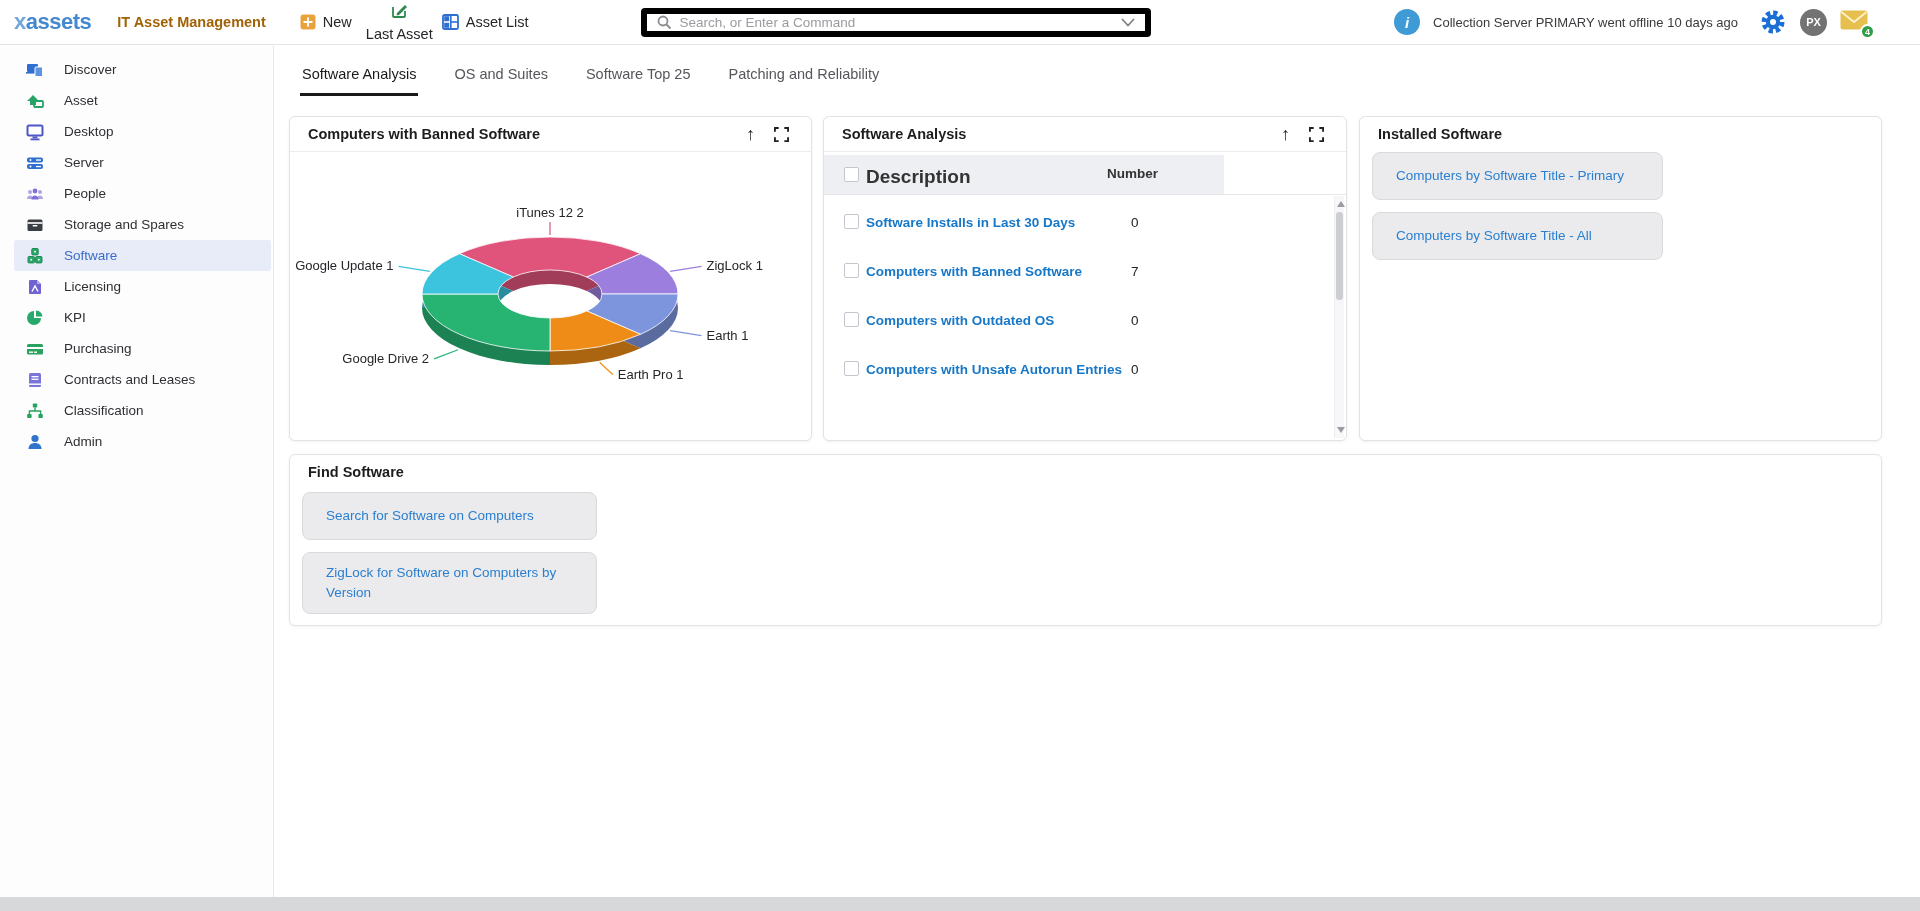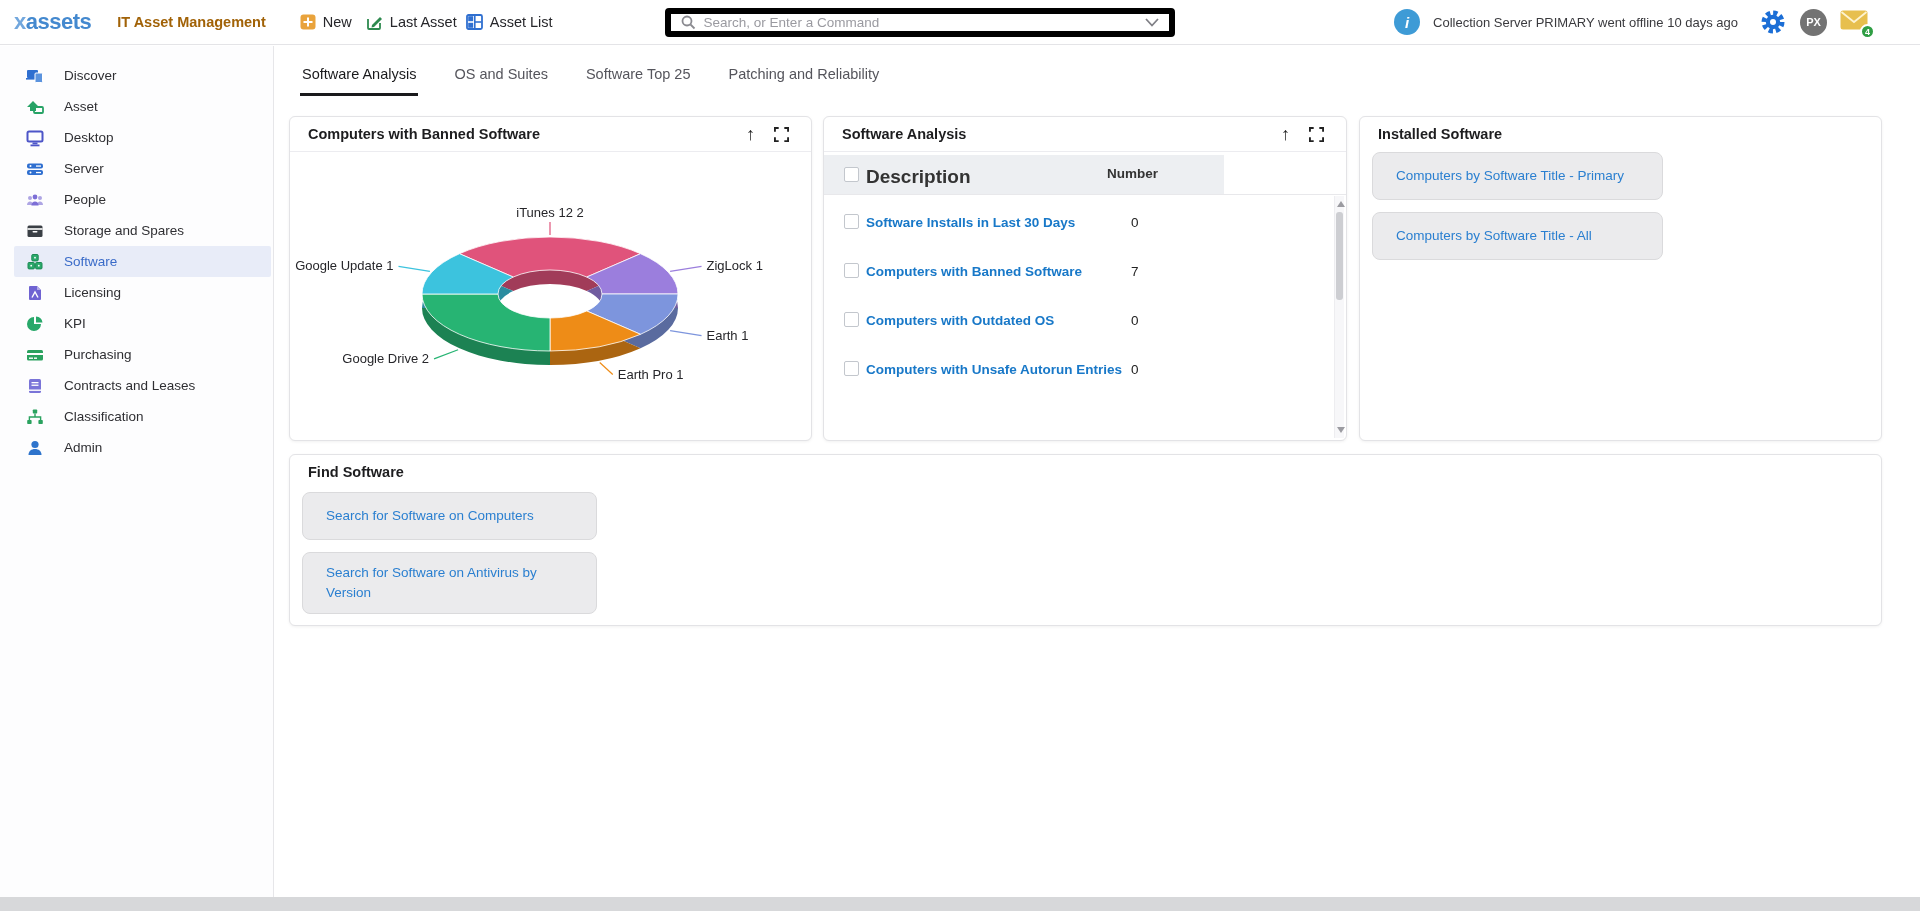--- a/index.html
+++ b/index.html
@@ -8,21 +8,21 @@
   .app { position:absolute; left:0; top:0; width:1920px; height:897px; background:#fff; }
 
   
   .header { position:absolute; left:0; top:0; width:1920px; height:45px; background:#fff;
     border-bottom:1px solid #e4e4e7; display:flex; align-items:center; z-index:5; }
   .logo { margin-left:14px; font-size:22px; font-weight:600; letter-spacing:-0.5px; }
   .logo .lx { color:#72a7dd; } .logo .lrest { color:#4489cf; }
   .app-title { margin-left:26px; font-size:14.5px; font-weight:700; color:#a16207; }
   .hact { display:flex; align-items:center; gap:7px; cursor:pointer; }
   .hact span.lbl { font-size:14.5px; color:#26262a; }
-  .hact.new { margin-left:34px; } .hact.last { margin-left:14px; } .hact.list { margin-left:9px; }
+  .hact.new { margin-left:34px; } .hact.last { margin-left:14px;flex-direction:column; } .hact.list { margin-left:9px; }
   .searchbox { margin-left:112px; width:510px; height:29px; border:6px solid #000000; border-radius:4px;
     display:flex; align-items:center; padding:0 10px; background:#fff; }
   .searchbox input { flex:1; border:none; outline:none; font-size:13.5px; color:#333;
     font-family:"Liberation Sans",sans-serif; margin-left:8px; }
   .searchbox input::placeholder { color:#9a9aa0; }
   .hright { margin-left:auto; margin-right:52px; display:flex; align-items:center; gap:13px; }
   .info-circle { width:26px; height:26px; border-radius:50%; background:#3e9bd6; color:#fff;
     font-size:15px; font-weight:700; display:flex; align-items:center; justify-content:center; font-style:italic; }
   .notif { font-size:13px; color:#3a3a3e; margin-right:8px; }
   .avatar { width:27px; height:27px; border-radius:50%; background:#737373; color:#fff; font-size:11px;
@@ -30,21 +30,21 @@
   .mailwrap { position:relative; cursor:pointer; }
   .badge { position:absolute; right:-7px; bottom:-5px; width:15px; height:15px; border-radius:50%;
     background:#2f9e44; border:2px solid #fff; color:#fff; font-size:9px; font-weight:700;
     display:flex; align-items:center; justify-content:center; }
 
   
   .sidebar { position:absolute; left:0; top:46px; width:274px; height:851px; background:#fdfdfe;
     border-right:1px solid #e6e6e9; }
   .side-item { height:31px; margin:0 2px 0 14px; padding-left:12px; display:flex; align-items:center;
     cursor:pointer; border-radius:2px; }
-  .side-item:first-child { margin-top:14px; }
+  .side-item:first-child { margin-top:8px; }
   .side-item .sicon { width:18px; height:18px; flex:0 0 18px; }
   .side-item .slabel { margin-left:20px; font-size:13.5px; color:#2f2f33; }
   .side-item.selected { background:#e8ecf8; }
   .side-item.selected .slabel { color:#3a6bc8; }
 
   
   .main { position:absolute; left:275px; top:46px; width:1645px; height:851px; background:#fff; }
 
   .tabs { position:absolute; left:25px; top:12px; display:flex; gap:34px; }
   .tab { font-size:14.5px; color:#55555c; padding:8px 2px 11px 2px; cursor:pointer; border-bottom:3px solid transparent; }
@@ -377,19 +377,19 @@
         <span>Computers by Software Title - All</span>
       </div>
     </div>
 
     <div class="panel p-find">
       <div class="p-title">Find Software</div>
       <div class="gbtn b1">
         <span>Search for Software on Computers</span>
       </div>
       <div class="gbtn b2">
-        <span>Search for Software on Antivirus by Version</span>
+        <span>ZigLock for Software on Computers by Version</span>
       </div>
     </div>
 
   </div>
 </div>
 <div class="bottom-strip"></div>
 
 </body></html>

